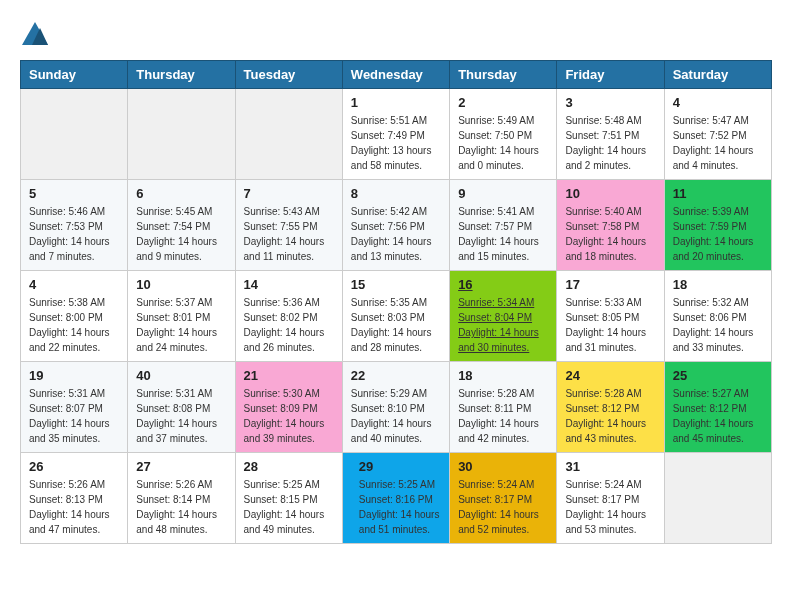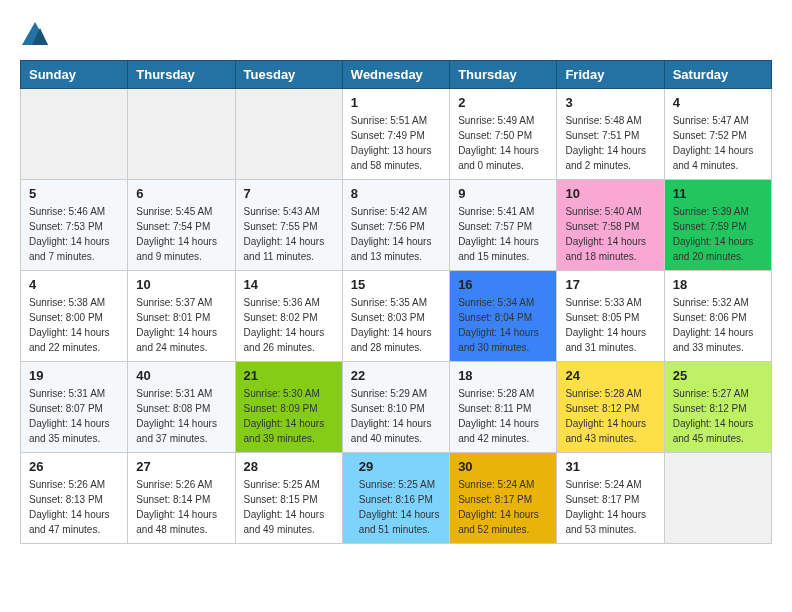--- a/index.html
+++ b/index.html
@@ -189,21 +189,21 @@
           <div class="day-info">Sunrise: 5:37 AM<br>Sunset: 8:01 PM<br>Daylight: 14 hours and 24 minutes.</div>
         </td>
         <td style="background-color: rgb(255, 255, 255);">
           <div class="day-number">14</div>
           <div class="day-info">Sunrise: 5:36 AM<br>Sunset: 8:02 PM<br>Daylight: 14 hours and 26 minutes.</div>
         </td>
         <td style="background-color: rgb(255, 255, 255);">
           <div class="day-number">15</div>
           <div class="day-info">Sunrise: 5:35 AM<br>Sunset: 8:03 PM<br>Daylight: 14 hours and 28 minutes.</div>
         </td>
-        <td style="background-color: #3b82f6;">
+        <td style="background-color: #84cc16; text-decoration: underline;">
           <div class="day-number">16</div>
           <div class="day-info">Sunrise: 5:34 AM<br>Sunset: 8:04 PM<br>Daylight: 14 hours and 30 minutes.</div>
         </td>
         <td style="background-color: rgb(255, 255, 255);">
           <div class="day-number">17</div>
           <div class="day-info">Sunrise: 5:33 AM<br>Sunset: 8:05 PM<br>Daylight: 14 hours and 31 minutes.</div>
         </td>
         <td style="background-color: rgb(255, 255, 255);">
           <div class="day-number">18</div>
           <div class="day-info">Sunrise: 5:32 AM<br>Sunset: 8:06 PM<br>Daylight: 14 hours and 33 minutes.</div>
@@ -211,55 +211,55 @@
       </tr>
       <tr>
         <td style="background-color: rgb(245, 248, 250);">
           <div class="day-number">19</div>
           <div class="day-info">Sunrise: 5:31 AM<br>Sunset: 8:07 PM<br>Daylight: 14 hours and 35 minutes.</div>
         </td>
         <td style="background-color: rgb(245, 248, 250);">
           <div class="day-number">40</div>
           <div class="day-info">Sunrise: 5:31 AM<br>Sunset: 8:08 PM<br>Daylight: 14 hours and 37 minutes.</div>
         </td>
-        <td style="background-color: #84cc16;">
+        <td style="background-color: #f9a8d4;">
           <div class="day-number">21</div>
           <div class="day-info">Sunrise: 5:30 AM<br>Sunset: 8:09 PM<br>Daylight: 14 hours and 39 minutes.</div>
         </td>
         <td style="background-color: rgb(245, 248, 250);">
           <div class="day-number">22</div>
           <div class="day-info">Sunrise: 5:29 AM<br>Sunset: 8:10 PM<br>Daylight: 14 hours and 40 minutes.</div>
         </td>
         <td style="background-color: rgb(245, 248, 250);">
           <div class="day-number">18</div>
           <div class="day-info">Sunrise: 5:28 AM<br>Sunset: 8:11 PM<br>Daylight: 14 hours and 42 minutes.</div>
         </td>
         <td style="background-color: #fde047;">
           <div class="day-number">24</div>
           <div class="day-info">Sunrise: 5:28 AM<br>Sunset: 8:12 PM<br>Daylight: 14 hours and 43 minutes.</div>
         </td>
-        <td style="background-color: #bef264;">
+        <td style="background-color: #22c55e;">
           <div class="day-number">25</div>
           <div class="day-info">Sunrise: 5:27 AM<br>Sunset: 8:12 PM<br>Daylight: 14 hours and 45 minutes.</div>
         </td>
       </tr>
       <tr>
         <td style="background-color: rgb(255, 255, 255);">
           <div class="day-number">26</div>
           <div class="day-info">Sunrise: 5:26 AM<br>Sunset: 8:13 PM<br>Daylight: 14 hours and 47 minutes.</div>
         </td>
         <td style="background-color: rgb(255, 255, 255);">
           <div class="day-number">27</div>
           <div class="day-info">Sunrise: 5:26 AM<br>Sunset: 8:14 PM<br>Daylight: 14 hours and 48 minutes.</div>
         </td>
         <td style="background-color: rgb(255, 255, 255);">
           <div class="day-number">28</div>
           <div class="day-info">Sunrise: 5:25 AM<br>Sunset: 8:15 PM<br>Daylight: 14 hours and 49 minutes.</div>
         </td>
-        <td style="background-color: #7dd3fc; padding-left: 16px;">
+        <td style="background-color: #0ea5e9; padding-left: 16px;">
           <div class="day-number">29</div>
           <div class="day-info">Sunrise: 5:25 AM<br>Sunset: 8:16 PM<br>Daylight: 14 hours and 51 minutes.</div>
         </td>
         <td style="background-color: #eab308;">
           <div class="day-number">30</div>
           <div class="day-info">Sunrise: 5:24 AM<br>Sunset: 8:17 PM<br>Daylight: 14 hours and 52 minutes.</div>
         </td>
         <td style="background-color: rgb(255, 255, 255);">
           <div class="day-number">31</div>
           <div class="day-info">Sunrise: 5:24 AM<br>Sunset: 8:17 PM<br>Daylight: 14 hours and 53 minutes.</div>

